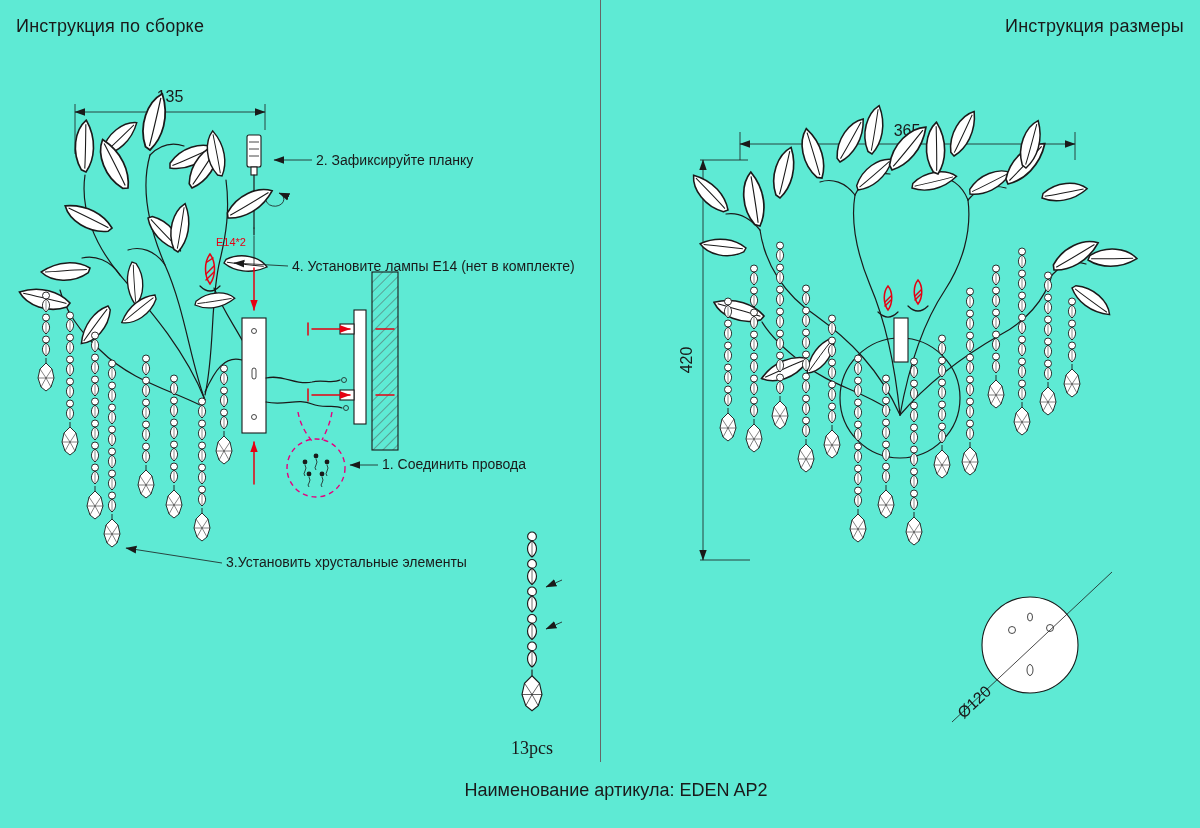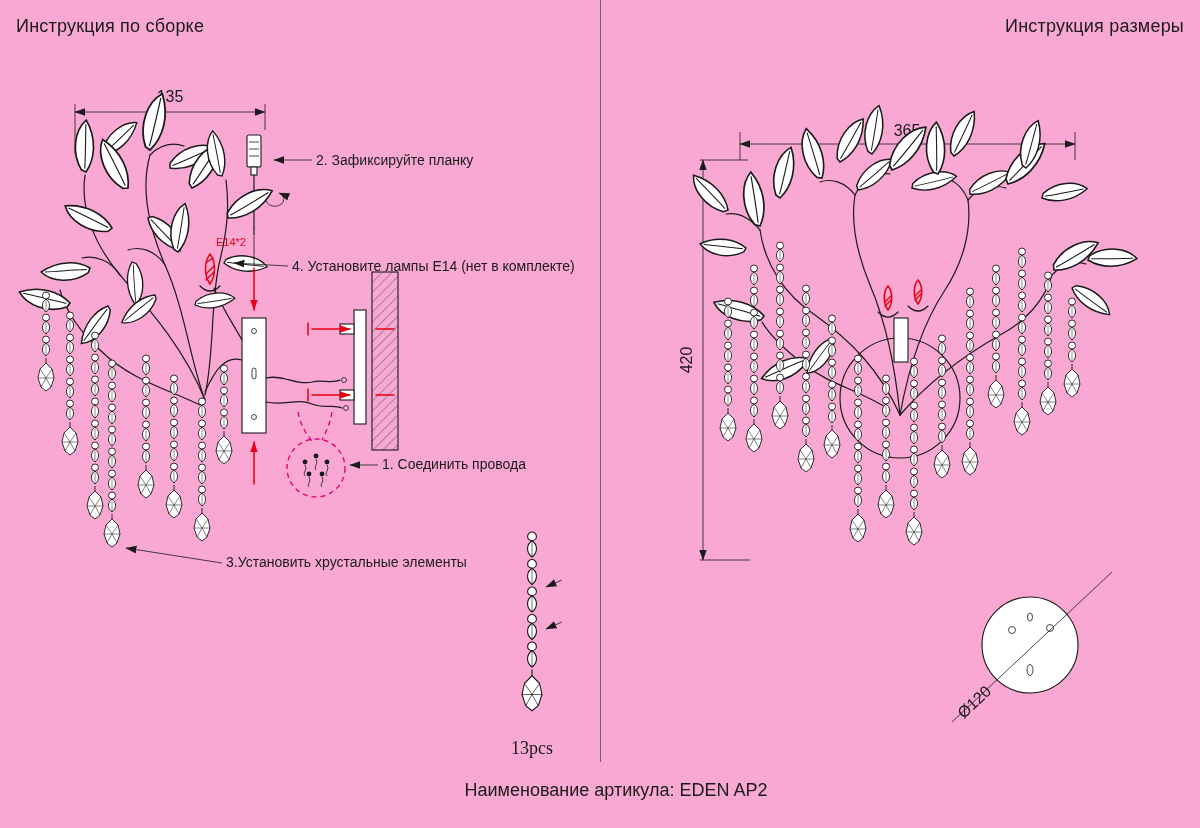--- a/index.html
+++ b/index.html
@@ -1,16 +1,16 @@
 <!DOCTYPE html>
 <html><head>
 <meta charset="utf-8">
 <style>
   html,body{margin:0;padding:0;background:#fff;}
-  .page{position:relative;width:1200px;height:828px;background:#f9a8d4;overflow:hidden;
+  .page{position:relative;width:1200px;height:828px;background:#5eead4;overflow:hidden;
         font-family:"Liberation Sans",sans-serif;color:#1a1a1a;}
   .title{position:absolute;top:16px;font-size:18px;letter-spacing:.2px;}
   .title-left{left:16px;}
   .title-right{right:16px;}
   .divider{position:absolute;left:600px;top:0;width:1px;height:762px;background:#666;}
   .footer{position:absolute;top:780px;left:16px;width:100%;text-align:center;font-size:18px;}
   svg.panel{position:absolute;top:60px;}
   svg.panel.left{left:0;}
   svg.panel.right{left:600px;}
   svg text{font-family:"Liberation Sans",sans-serif;fill:#1a1a1a;font-size:14px;}

